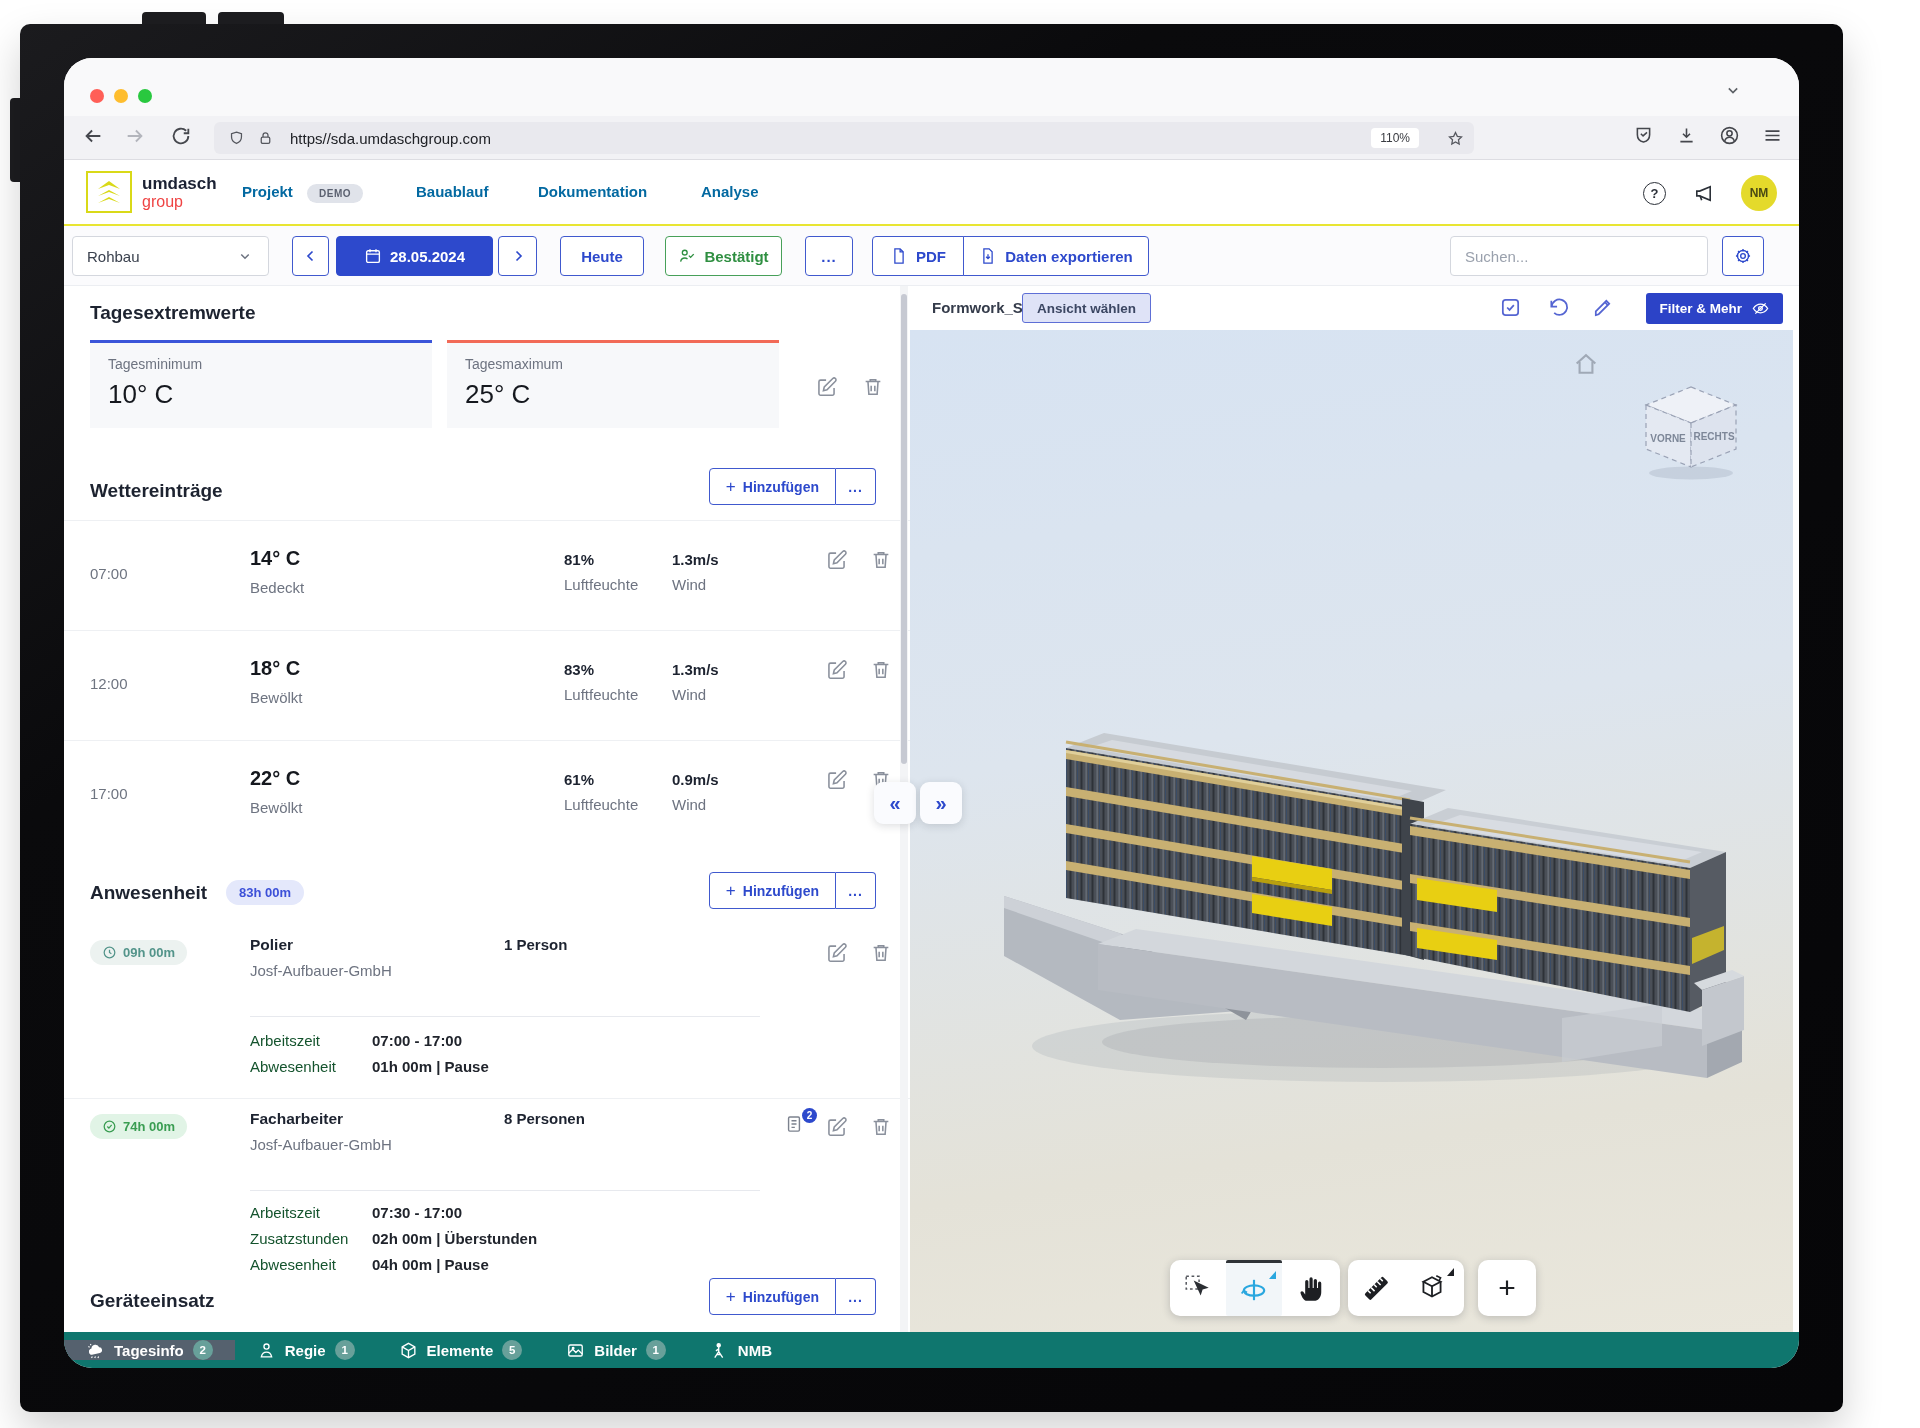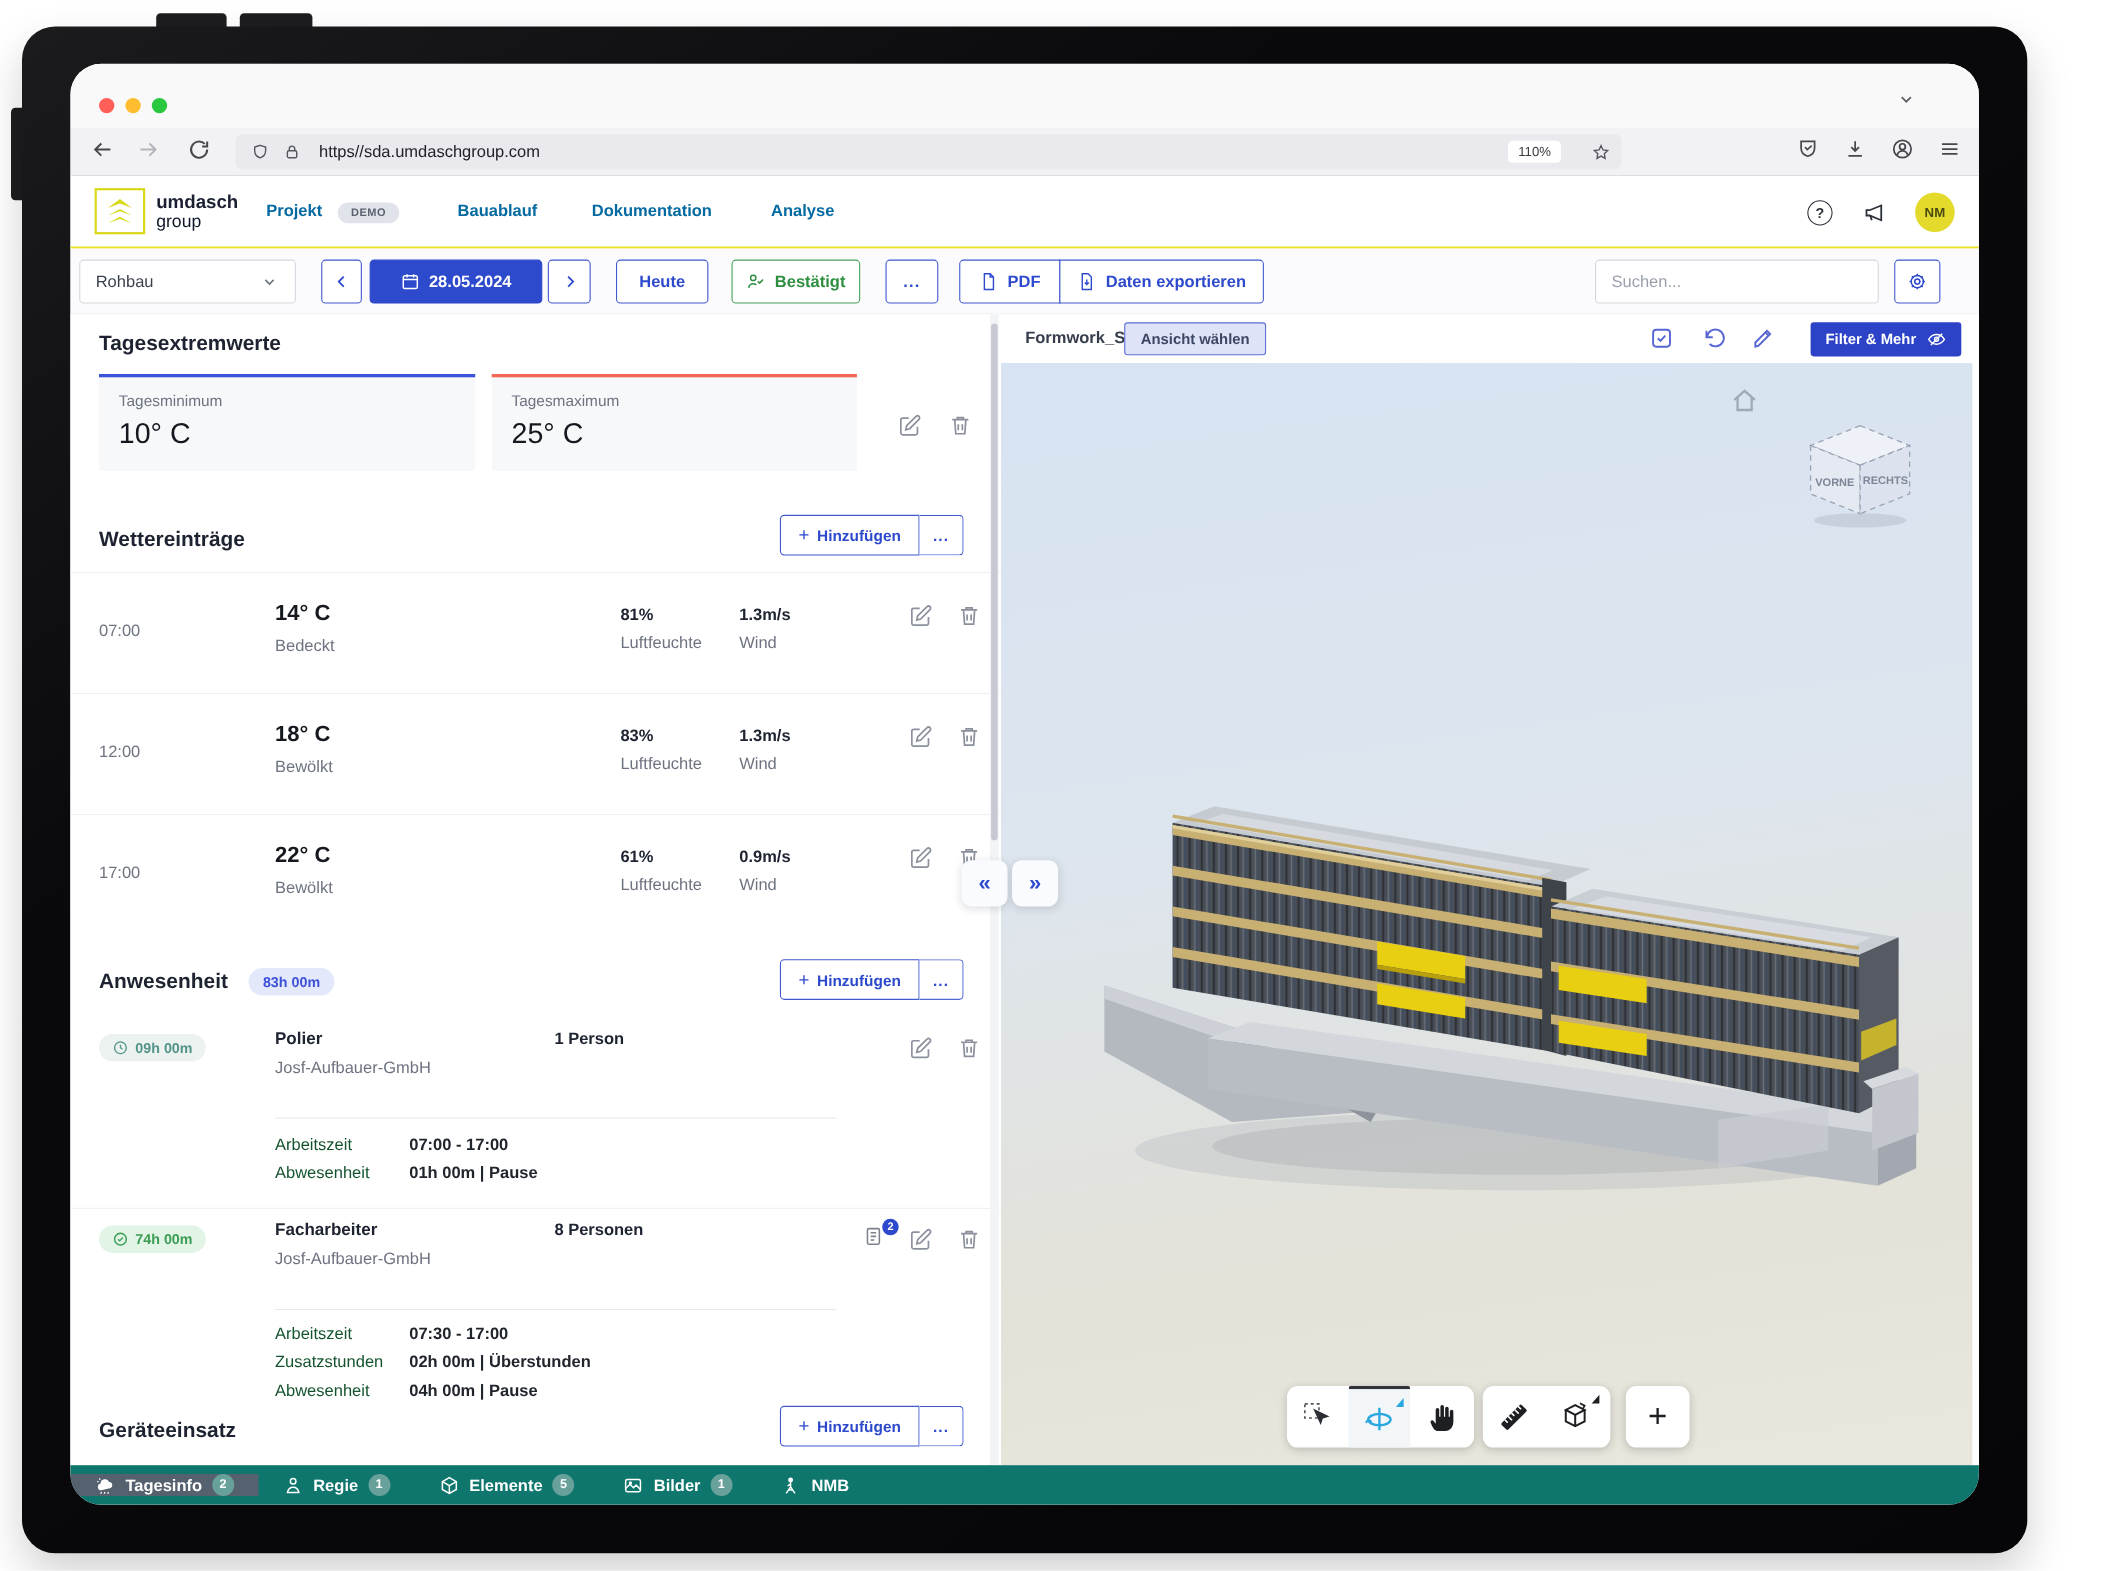--- a/index.html
+++ b/index.html
@@ -4,21 +4,21 @@
 <style>
   * { margin:0; padding:0; box-sizing:border-box; }
   html,body { width:1920px; height:1428px; background:#fff; font-family:"Liberation Sans", sans-serif; overflow:hidden; }
   .stage { position:relative; width:1920px; height:1428px; background:#fff; }
 
   
   .hw-btn { position:absolute; background:#1d1d20; border-radius:4px; }
   .hw-top1 { left:142px; top:12px; width:64px; height:18px; }
   .hw-top2 { left:218px; top:12px; width:66px; height:18px; }
   .hw-left { left:10px; top:98px; width:16px; height:84px; }
-  .tablet { position:absolute; left:20px; top:24px; width:1823px; height:1388px; border-radius:30px;
+  .tablet { position:absolute; left:20px; top:24px; width:1823px; height:1388px; border-radius:10px;
             background:linear-gradient(145deg,#1b1b1e 0%,#0a0a0c 30%,#060608 100%);
             box-shadow:0 18px 40px rgba(0,0,0,.18); }
   .screen { position:absolute; left:44px; top:34px; width:1735px; height:1310px; border-radius:28px;
             background:#fff; overflow:hidden; }
 
   
   .win-strip { position:absolute; left:0; top:0; width:100%; height:58px; background:#f9f9fa; }
   .traffic { position:absolute; left:26px; top:31px; display:flex; gap:10px; }
   .tl { width:14px; height:14px; border-radius:50%; }
   .tl.r { background:#ff5f57; } .tl.y { background:#febd2e; } .tl.g { background:#29c83f; }
@@ -34,21 +34,21 @@
   .url-text { margin-left:16px; font-size:15px; color:#202227; flex:1 1 auto; }
   .zoom-pill { background:#fff; border-radius:4px; font-size:12px; color:#3a3c42; padding:3px 9px; margin-right:28px; }
   .browser-right { position:absolute; right:16px; top:9px; display:flex; gap:22px; color:#45474d; }
   .browser-right svg { width:21px; height:21px; }
 
   
   .app-header { position:absolute; left:0; top:102px; width:100%; height:66px; background:#fff; border-bottom:2px solid #e8e532; }
   .logo { position:absolute; left:22px; top:11px; display:flex; align-items:center; gap:10px; }
   .logo-box { width:46px; height:42px; border:2px solid #d9d918; background:#fff; display:grid; place-items:center; }
   .logo-txt div:first-child { font-size:17px; font-weight:800; color:#1b2133; line-height:18px; }
-  .logo-txt div:last-child { font-size:16px; font-weight:400; color:#0f172a; line-height:17px; }
+  .logo-txt div:last-child { font-size:16px; font-weight:400; color:#ef4444; line-height:17px; }
   .app-nav-item { position:absolute; top:23px; font-size:15px; font-weight:600; color:#0369a1; cursor:default; }
   .demo-pill { position:absolute; left:243px; top:24px; background:#e0e3ea; color:#5b6170; font-size:10px; font-weight:600;
                letter-spacing:.5px; border-radius:10px; padding:4px 12px; }
   .hdr-right { position:absolute; right:22px; top:15px; display:flex; align-items:center; gap:26px; }
   .help-circ { width:23px; height:23px; border:1.8px solid #2b3038; border-radius:50%; display:grid; place-items:center;
                font-size:13px; font-weight:700; color:#2b3038; }
   .hdr-right svg { width:23px; height:23px; color:#2b3038; }
   .avatar { width:36px; height:36px; border-radius:50%; background:#e4da2b; display:grid; place-items:center;
             font-size:12px; font-weight:800; color:#4a4a14; }
 

